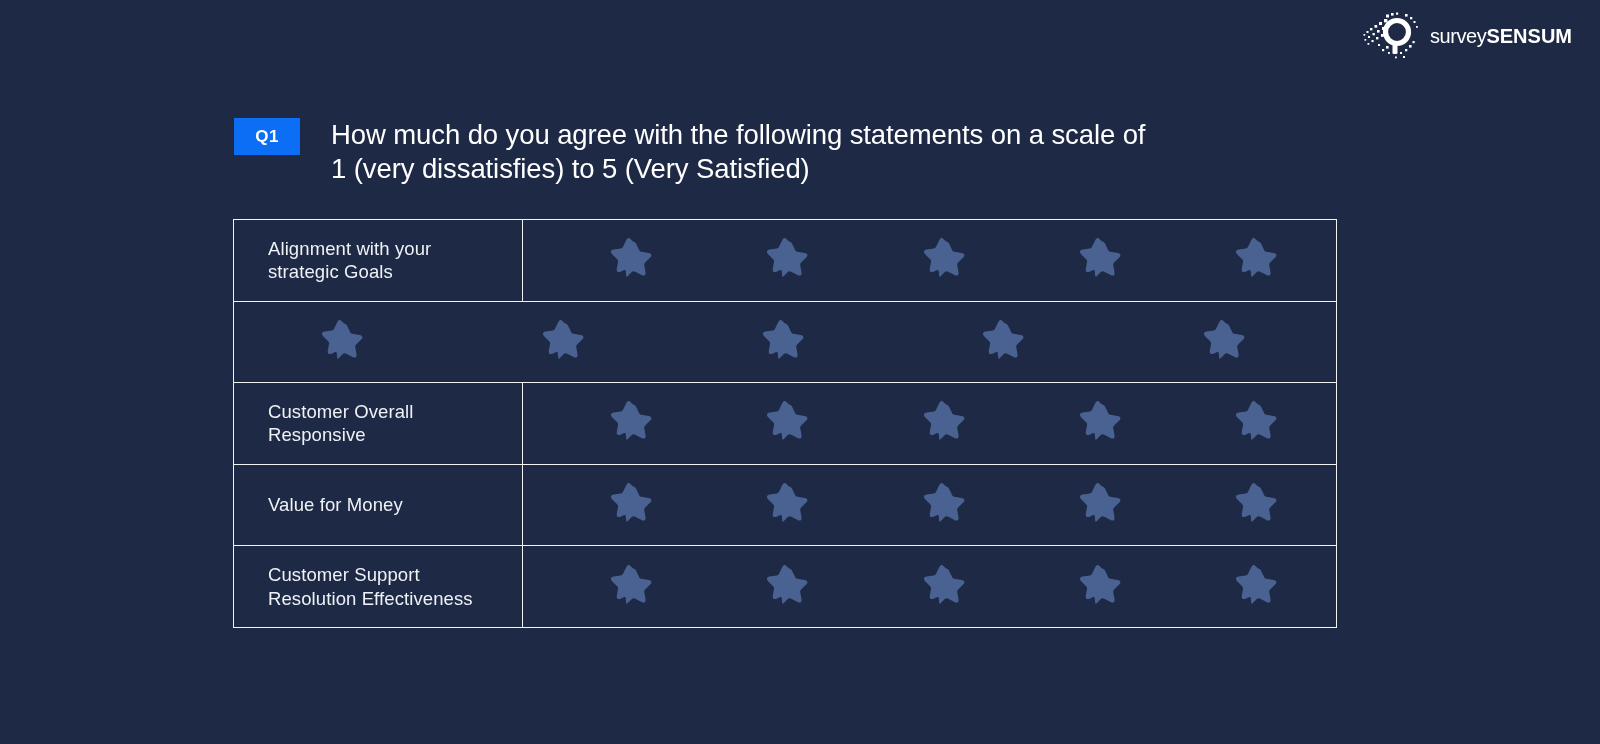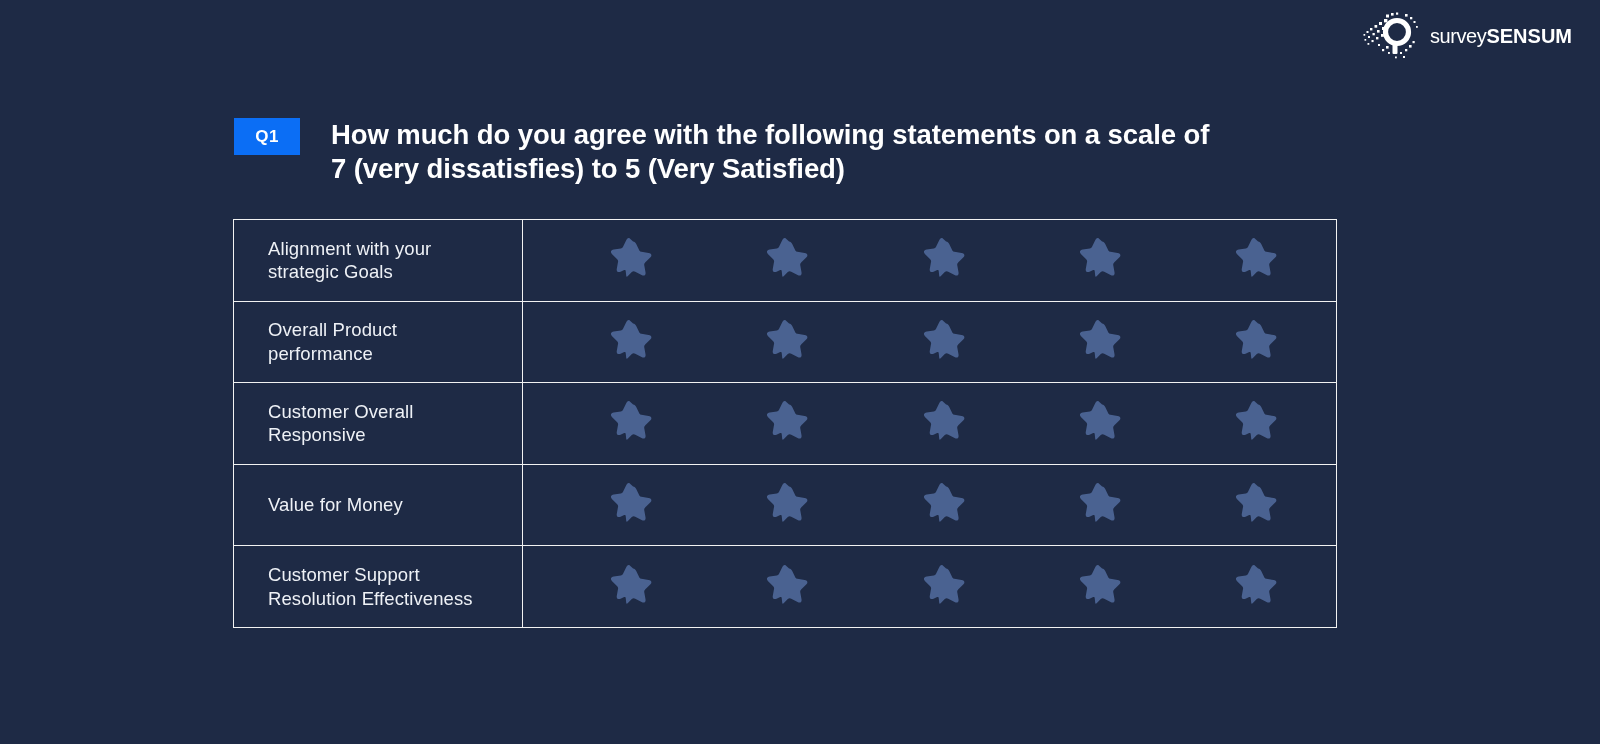--- a/index.html
+++ b/index.html
@@ -29,21 +29,21 @@
     position:absolute; left:234px; top:118px;
     display:flex; align-items:flex-start; gap:31px;
   }
   .q-badge {
     width:66px; height:37px; background:#0b6ef5;
     display:flex; align-items:center; justify-content:center;
     color:#ffffff; font-size:17px; font-weight:700; letter-spacing:0.3px;
     flex:0 0 auto;
   }
   .q-title {
-    color:#ffffff; font-size:27.5px; font-weight:700;
+    color:#ffffff; font-size:27.5px; font-weight:400;
     line-height:1.22; letter-spacing:-0.1px;
     max-width:1010px;
   }
   .q-title .q-line { display:block; white-space:nowrap; }
 
   
   .matrix {
     position:absolute; left:233px; top:219px;
     width:1104px; height:409px;
     border:1.6px solid #f2f2f2;
@@ -119,21 +119,21 @@
     </svg>
     <div class="logo-text">
       <span class="lt-light">survey</span><span class="lt-bold">SENSUM</span>
     </div>
   </div>
 
   <div class="q-header">
     <div class="q-badge">Q1</div>
     <div class="q-title">
       <span class="q-line">How much do you agree with the following statements on a scale of</span>
-      <span class="q-line">7 (very dissatisfies) to 5 (Very Satisfied)</span>
+      <span class="q-line">1 (very dissatisfies) to 5 (Very Satisfied)</span>
     </div>
   </div>
 
   <div class="matrix">
 
     <div class="m-row">
       <div class="m-label">
         <span>Alignment with your strategic Goals</span>
       </div>
       <div class="m-stars">
@@ -159,23 +159,20 @@
           </div>
         <div class="m-cell">
             <svg class="star" viewBox="0 0 44 44">
               <path fill="#4a6291" d="M22 2.5c1.5 0 2.4 1.1 3.1 2.5l3.3 6.7c.5 1 1.2 1.5 2.3 1.7l7.4 1.1c3.1.5 3.9 2.7 1.7 4.9l-5.3 5.2c-.8.8-1.1 1.6-.9 2.7l1.3 7.3c.5 3-1.3 4.4-4.1 3L24.2 34c-.6-.3-1.1-.5-1.6-.5-.7 0-1.3.3-2 1l-4.3 4.3c-.8.8-1.4.6-1.5-.5l-.5-4.8c-.1-1-.6-1.5-1.6-1.1l-3.8 1.6c-2.8 1.2-4.4-.2-3.9-3l1.3-7.3c.2-1.1-.1-1.9-.9-2.7l-5.3-5.2c-2.2-2.2-1.4-4.4 1.7-4.9l7.4-1.1c1.1-.2 1.8-.7 2.3-1.7l3.3-6.7c.7-1.4 1.6-2.5 3.1-2.5z" transform="translate(1,1) scale(0.96)"></path>
             </svg>
           </div>
       </div>
     </div>
 
     <div class="m-row">
-      <div class="m-label">
-        <span>Overall Product performance</span>
-      </div>
       <div class="m-stars">
         <div class="m-cell">
             <svg class="star" viewBox="0 0 44 44">
               <path fill="#4a6291" d="M22 2.5c1.5 0 2.4 1.1 3.1 2.5l3.3 6.7c.5 1 1.2 1.5 2.3 1.7l7.4 1.1c3.1.5 3.9 2.7 1.7 4.9l-5.3 5.2c-.8.8-1.1 1.6-.9 2.7l1.3 7.3c.5 3-1.3 4.4-4.1 3L24.2 34c-.6-.3-1.1-.5-1.6-.5-.7 0-1.3.3-2 1l-4.3 4.3c-.8.8-1.4.6-1.5-.5l-.5-4.8c-.1-1-.6-1.5-1.6-1.1l-3.8 1.6c-2.8 1.2-4.4-.2-3.9-3l1.3-7.3c.2-1.1-.1-1.9-.9-2.7l-5.3-5.2c-2.2-2.2-1.4-4.4 1.7-4.9l7.4-1.1c1.1-.2 1.8-.7 2.3-1.7l3.3-6.7c.7-1.4 1.6-2.5 3.1-2.5z" transform="translate(1,1) scale(0.96)"></path>
             </svg>
           </div>
         <div class="m-cell">
             <svg class="star" viewBox="0 0 44 44">
               <path fill="#4a6291" d="M22 2.5c1.5 0 2.4 1.1 3.1 2.5l3.3 6.7c.5 1 1.2 1.5 2.3 1.7l7.4 1.1c3.1.5 3.9 2.7 1.7 4.9l-5.3 5.2c-.8.8-1.1 1.6-.9 2.7l1.3 7.3c.5 3-1.3 4.4-4.1 3L24.2 34c-.6-.3-1.1-.5-1.6-.5-.7 0-1.3.3-2 1l-4.3 4.3c-.8.8-1.4.6-1.5-.5l-.5-4.8c-.1-1-.6-1.5-1.6-1.1l-3.8 1.6c-2.8 1.2-4.4-.2-3.9-3l1.3-7.3c.2-1.1-.1-1.9-.9-2.7l-5.3-5.2c-2.2-2.2-1.4-4.4 1.7-4.9l7.4-1.1c1.1-.2 1.8-.7 2.3-1.7l3.3-6.7c.7-1.4 1.6-2.5 3.1-2.5z" transform="translate(1,1) scale(0.96)"></path>
             </svg>

